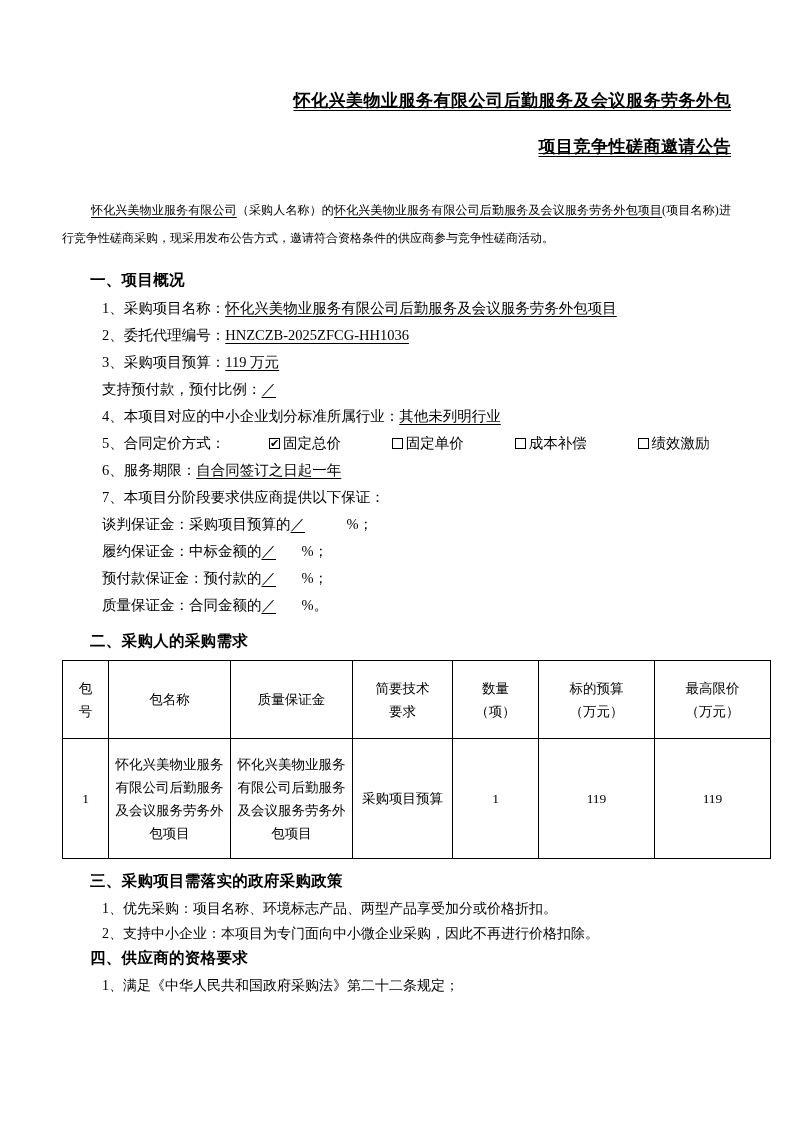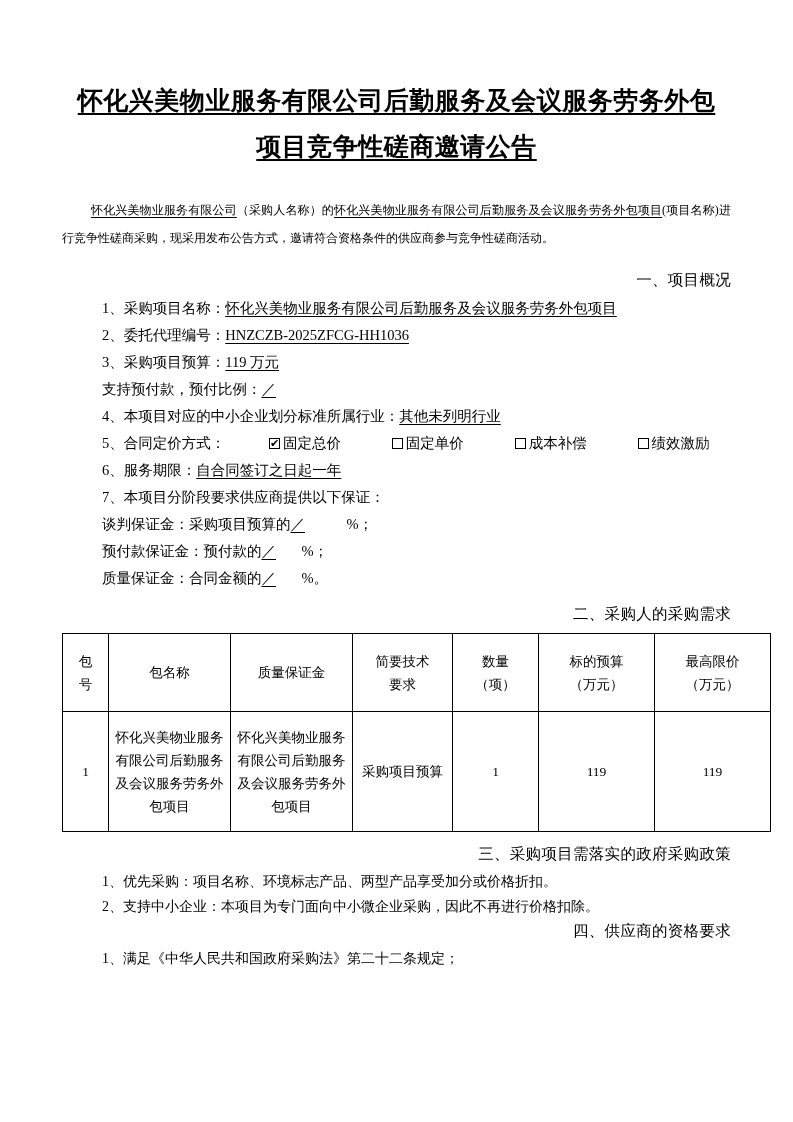--- a/index.html
+++ b/index.html
@@ -11,46 +11,46 @@
     font-family: "Liberation Serif", "DejaVu Serif", serif;
     color: #000000;
   }
   .page {
     position: relative;
     width: 793px;
     height: 1122px;
     padding: 78px 62px 0 62px;
   }
   .doc-title {
-    text-align: center;
-    font-size: 25px;
+    text-align: right;
+    font-size: 17px;
     font-weight: bold;
     line-height: 46px;
     letter-spacing: 0.5px;
+    text-decoration: underline;
   }
   .doc-title span {
     text-decoration: underline;
     text-underline-offset: 4px;
   }
   .intro {
     margin-top: 26px;
     font-size: 12px;
     line-height: 28px;
     text-align: justify;
     text-indent: 29px;
   }
   .u { text-decoration: underline; text-underline-offset: 3px; }
   .section-head {
     font-size: 15.5px;
-    font-weight: normal;
+    font-weight: bold;
     margin-top: 18px;
     margin-bottom: 4px;
     padding-left: 28px;
     letter-spacing: 0.3px;
-    text-align: right;
   }
   .section-head.tight { margin-top: 12px; }
   .item {
     font-size: 14.5px;
     line-height: 27px;
     padding-left: 40px;
   }
   .blank-s { display: inline-block; min-width: 40px; text-decoration: underline; text-underline-offset: 3px; }
   .blank-m { display: inline-block; min-width: 56px; text-decoration: underline; text-underline-offset: 3px; }
   .cbox {
@@ -150,20 +150,23 @@
   </div>
 
   <div class="item">
     <span>7、本项目分阶段要求供应商提供以下保证：</span>
   </div>
 
   <div class="item">
     <span>谈判保证金：</span><span>采购项目预算的</span><span class="blank-m">／</span><span>%；</span>
   </div>
 
+  <div class="item">
+    <span>履约保证金：</span><span>中标金额的</span><span class="blank-s">／</span><span>%；</span>
+  </div>
 
   <div class="item">
     <span>预付款保证金：</span><span>预付款的</span><span class="blank-s">／</span><span>%；</span>
   </div>
 
   <div class="item">
     <span>质量保证金：</span><span>合同金额的</span><span class="blank-s">／</span><span>%。</span>
   </div>
 
   <div class="section-head tight">二、采购人的采购需求</div>

